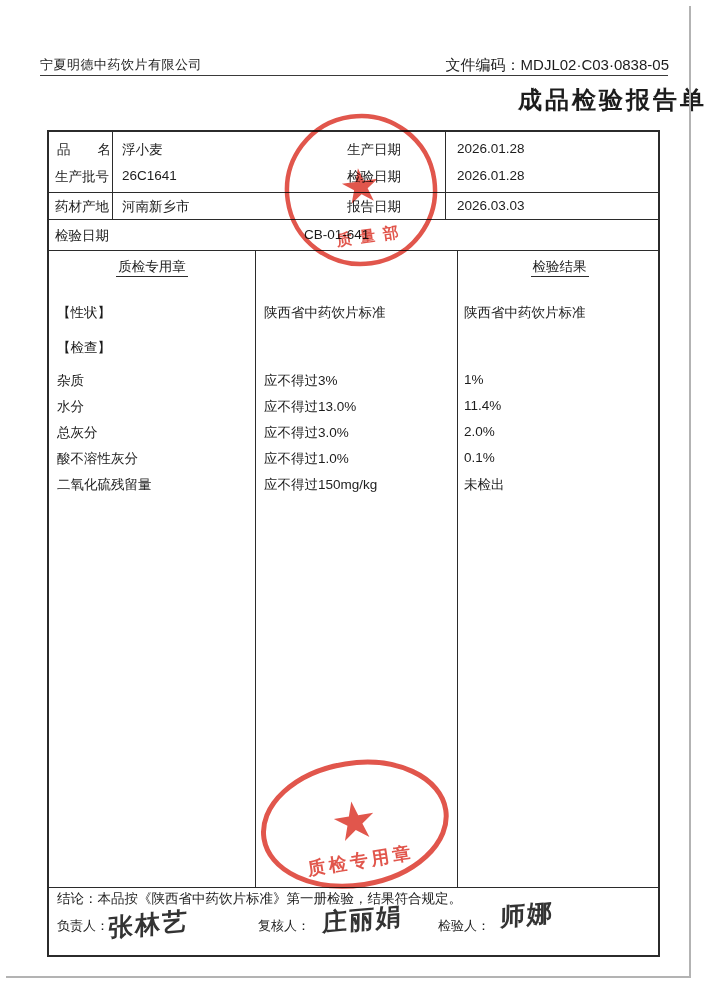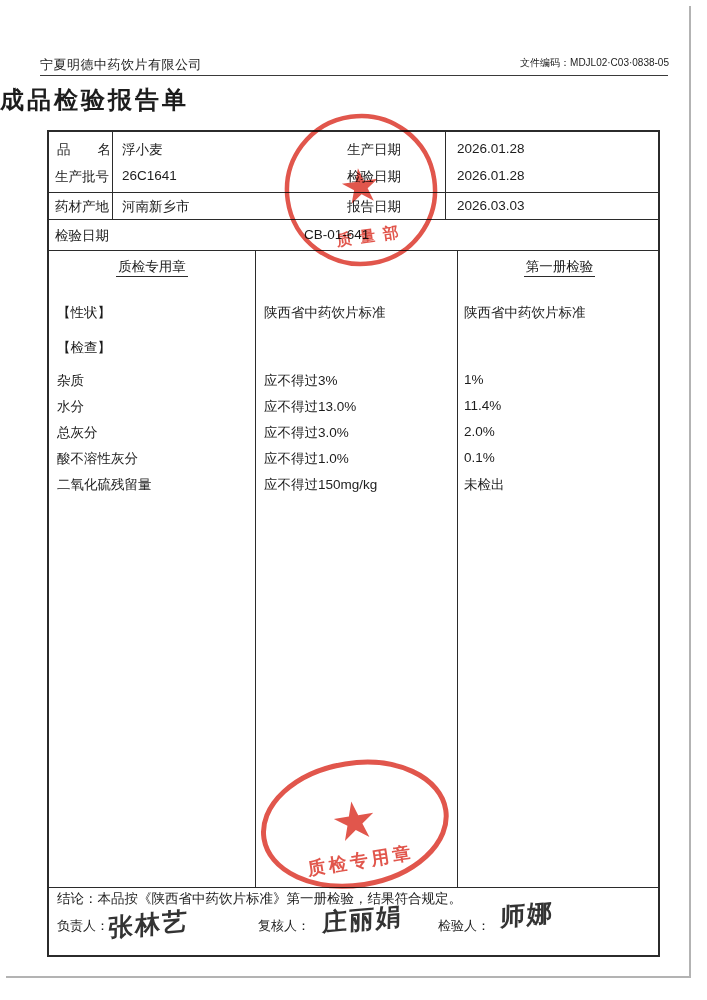--- a/index.html
+++ b/index.html
@@ -1,22 +1,22 @@
 <!DOCTYPE html>
 <html><head>
 <meta charset="utf-8">
 <style>
   html,body{margin:0;padding:0;background:#fff;}
   .page{position:relative;width:707px;height:1000px;background:#ffffff;overflow:hidden;
         font-family:Liberation Sans, sans-serif;color:#1c1c1c;}
   .abs{position:absolute;}
   .hdr-company{left:40px;top:56px;font-size:13px;letter-spacing:.5px;}
-  .hdr-code{right:38px;top:56px;font-size:10px;}
+  .hdr-code{right:38px;top:56px;font-size:15px;}
   .hdr-rule{left:40px;top:75px;width:628px;height:0;border-top:1.5px solid #3a3a3a;}
-  .title{left:0;top:84px;width:707px;text-align:left;font-size:24px;font-weight:700;letter-spacing:3px;}
+  .title{left:0;top:84px;width:707px;text-align:right;font-size:24px;font-weight:700;letter-spacing:3px;}
   
   .tbl{left:47px;top:130px;width:613px;height:827px;border:2px solid #2b2b2b;box-sizing:border-box;}
   .hl{position:absolute;left:0;width:100%;height:0;border-top:1.5px solid #2b2b2b;}
   .vl{position:absolute;width:0;border-left:1.5px solid #2b2b2b;}
   .cell{position:absolute;font-size:13.5px;white-space:nowrap;}
   .colhead{position:absolute;font-size:13.5px;font-weight:400;}
   .colhead span{border-bottom:1.2px solid #2b2b2b;padding:0 2px 2px 2px;}
   .concl{position:absolute;left:8px;top:758px;font-size:13.5px;white-space:nowrap;}
   
   .sigrow{font-size:13px;}
@@ -66,21 +66,21 @@
 
     <div class="cell" style="left:6px;top:66px">药材产地</div>
     <div class="cell" style="left:73px;top:66px">河南新乡市</div>
     <div class="cell" style="left:298px;top:66px">报告日期</div>
     <div class="cell" style="left:408px;top:66px">2026.03.03</div>
 
     <div class="cell" style="left:6px;top:95px">检验日期</div>
     <div class="cell" style="left:255px;top:95px">CB-01-641</div>
 
     <div class="colhead" style="left:0;top:126px;width:206px;text-align:center"><span>质检专用章</span></div>
-    <div class="colhead" style="left:408px;top:126px;width:205px;text-align:center"><span>第一册检验</span></div>
+    <div class="colhead" style="left:408px;top:126px;width:205px;text-align:center"><span>检验结果</span></div>
 
     <div>
       <div class="cell" style="left:8px;top:172px">【性状】</div>
       <div class="cell" style="left:215px;top:172px">陕西省中药饮片标准</div>
       <div class="cell" style="left:415px;top:172px">陕西省中药饮片标准</div>
     </div>
     <div>
       <div class="cell" style="left:8px;top:207px">【检查】</div>
       <div class="cell" style="left:215px;top:207px"></div>
       <div class="cell" style="left:415px;top:207px"></div>

